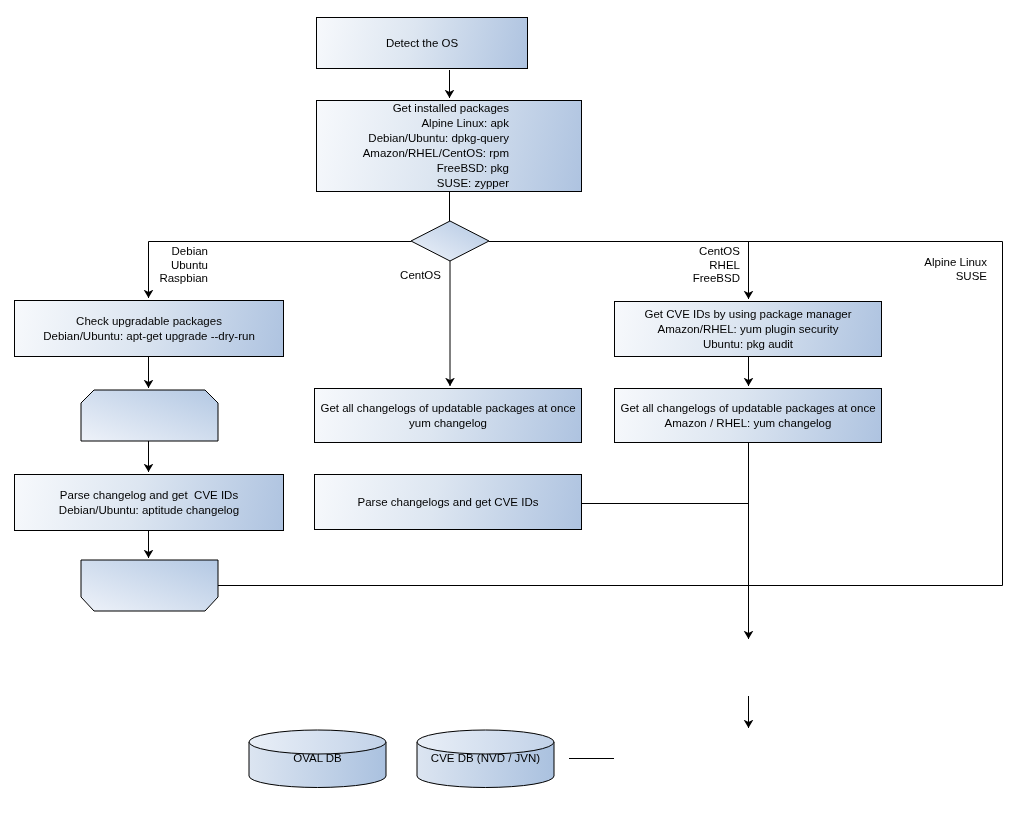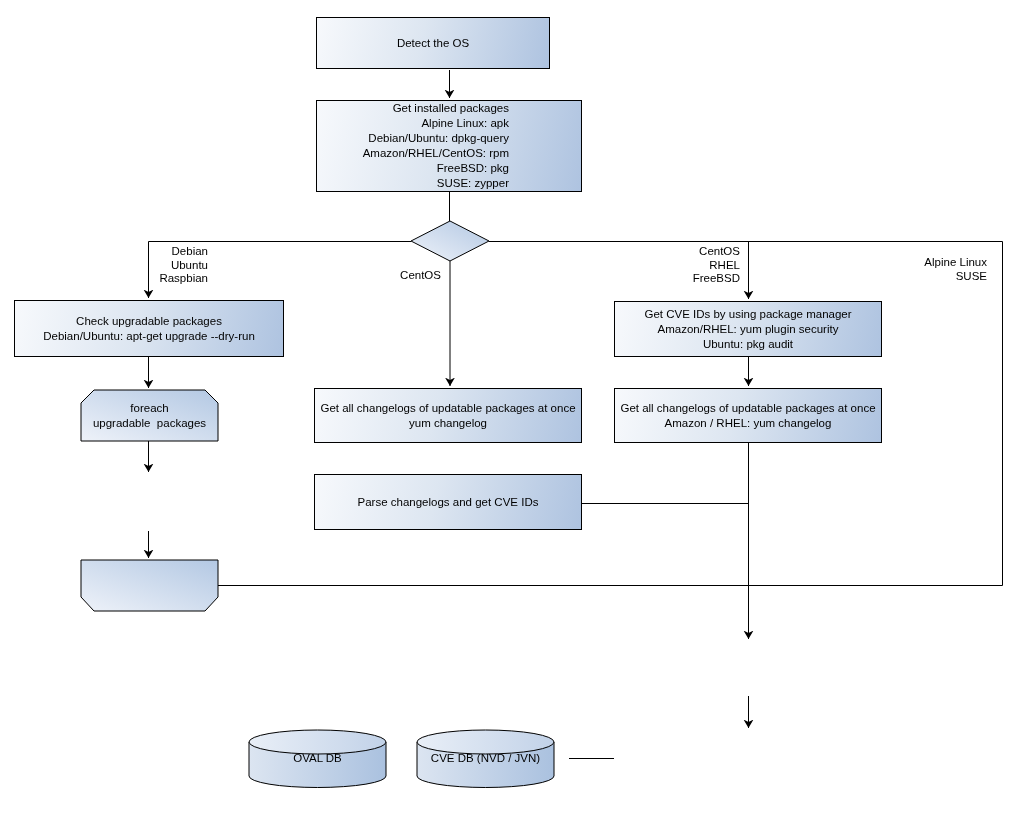--- a/index.html
+++ b/index.html
@@ -81,43 +81,43 @@
       <path d="M249 742 V776 A68.5 11.5 0 0 0 386 776 V742" fill="url(#gcyl)" stroke="#000" stroke-width="1"></path>
       <ellipse cx="317.5" cy="742" rx="68.5" ry="12" fill="url(#gcyltop)" stroke="#000" stroke-width="1"></ellipse>
     </g>
 
     <g>
       <path d="M417 742 V776 A68.5 11.5 0 0 0 554 776 V742" fill="url(#gcyl)" stroke="#000" stroke-width="1"></path>
       <ellipse cx="485.5" cy="742" rx="68.5" ry="12" fill="url(#gcyltop)" stroke="#000" stroke-width="1"></ellipse>
     </g>
   </svg>
 
-  <div class="node" style="left:316px;top:17px;width:234px;height:52px">
+  <div class="node" style="left:316px;top:17px;width:212px;height:52px">
     <div class="ln">Detect the OS</div>
   </div>
 
   <div class="node align-right" style="left:316px;top:100px;width:266px;height:92px">
     <div class="ln">Get installed packages</div>
     <div class="ln">Alpine Linux: apk</div>
     <div class="ln">Debian/Ubuntu: dpkg-query</div>
     <div class="ln">Amazon/RHEL/CentOS: rpm</div>
     <div class="ln">FreeBSD: pkg</div>
     <div class="ln">SUSE: zypper</div>
   </div>
 
   <div class="node" style="left:14px;top:300px;width:270px;height:57px">
     <div class="ln">Check upgradable packages</div>
     <div class="ln">Debian/Ubuntu: apt-get upgrade --dry-run</div>
   </div>
 
-  <div class="overlay" style="left:81px;top:390px;width:137px;height:51px">
-    <div class="ln">foreach</div>
-    <div class="ln">upgradable  packages</div>
+
+  <div class="node" style="left:14px;top:474px;width:270px;height:57px">
+    <div class="ln">Parse changelog and get  CVE IDs</div>
+    <div class="ln">Debian/Ubuntu: aptitude changelog</div>
   </div>
-
 
 
   <div class="node" style="left:314px;top:388px;width:268px;height:55px">
     <div class="ln">Get all changelogs of updatable packages at once</div>
     <div class="ln">yum changelog</div>
   </div>
 
   <div class="node" style="left:314px;top:474px;width:268px;height:56px">
     <div class="ln">Parse changelogs and get CVE IDs</div>
   </div>

